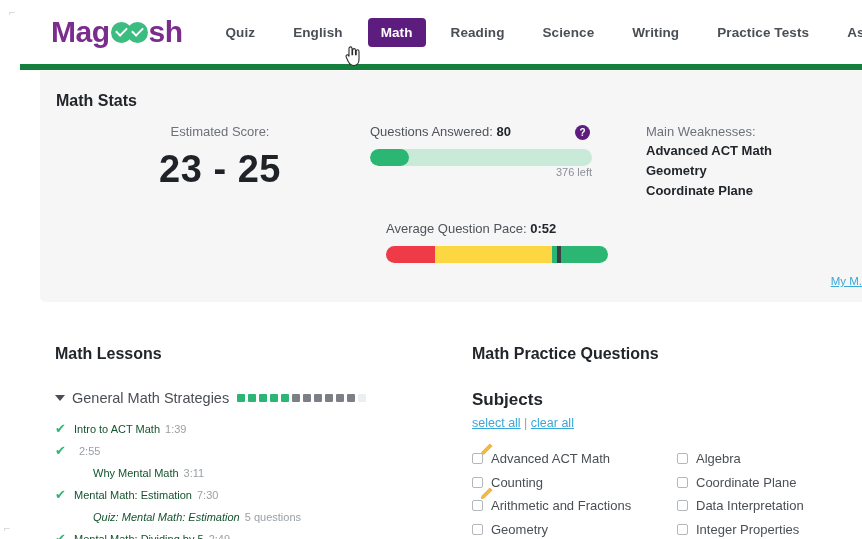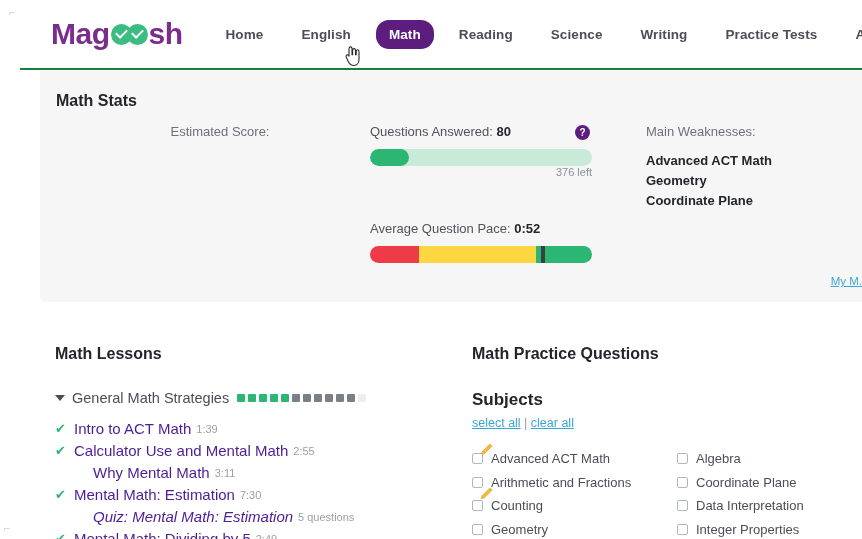--- a/index.html
+++ b/index.html
@@ -18,21 +18,21 @@
     background: #ffffff;
     overflow: hidden;
   }
 
   
   .navbar {
     position: absolute;
     left: 20px; top: 0;
     width: 842px; height: 70px;
     background: #ffffff;
-    border-bottom: 2px solid #15803d;
+    border-bottom: 6px solid #15803d;
     display: flex;
     align-items: center;
     text-align: right;
   }
   .logo {
     margin-left: 31px;
     display: flex;
     align-items: center;
     font-size: 30px;
     font-weight: bold;
@@ -78,21 +78,20 @@
     padding: 7px 13px;
     border-radius: 4px;
     margin: 0 6px;
     white-space: nowrap;
     cursor: pointer;
     letter-spacing: 0.1px;
   }
   .nav-item.active {
     background: #5c1d7e;
     color: #ffffff;
-    border-radius: 13px;
   }
 
   .cursor-hand {
     position: absolute;
     left: 343px; top: 45px;
     width: 18px; height: 22px;
     pointer-events: none;
   }
 
   
@@ -165,21 +164,21 @@
     border-radius: 9px;
     background: #2bb673;
   }
   .progress-left {
     text-align: right;
     width: 222px;
     font-size: 11px;
     color: #8b9097;
   }
 
-  .pace-block { position: absolute; left: 0; top: 97px; width: 255px; }
+  .pace-block { position: absolute; left: 16px; top: 97px; width: 255px; }
   .pace-track {
     position: relative;
     width: 222px; height: 17px;
     border-radius: 9px;
     overflow: hidden;
     display: flex;
   }
   .pace-seg { height: 100%; }
   .pace-marker {
     position: absolute;
@@ -190,21 +189,21 @@
   }
 
   .col-weak {
     position: absolute;
     left: 606px; top: 53px;
     width: 210px;
   }
   .col-weak .label {
     font-size: 13px;
     color: #6d7278;
-    margin-bottom: 12px;
+    margin-bottom: 2px;
   }
   .col-weak .w-item {
     font-size: 13px;
     font-weight: bold;
     color: #22262a;
     line-height: 1.53;
   }
 
   .my-math-link {
     position: absolute;
@@ -267,22 +266,22 @@
   }
   .chk {
     width: 14px;
     color: #2bb673;
     font-size: 13px;
     font-weight: bold;
     flex: 0 0 14px;
     margin-right: 5px;
   }
   .lesson-title {
-    font-size: 15px;
-    color: #4c1d95;
+    font-size: 11px;
+    color: #14532d;
     cursor: pointer;
     white-space: nowrap;
   }
   .lesson-row.quiz .lesson-title { font-style: italic; }
   .lesson-time {
     font-size: 11px;
     color: #9aa0a6;
     margin-left: 5px;
     white-space: nowrap;
   }
@@ -358,40 +357,41 @@
     <div class="logo">
       <span class="mag">Mag</span>
       <span class="logo-checks">
         <span class="check-circle"></span>
         <span class="check-circle"></span>
       </span>
       <span class="sh">sh</span>
     </div>
 
     <div class="nav-items">
-      <div class="nav-item">Home</div>
+      <div class="nav-item">Quiz</div>
       <div class="nav-item">English</div>
       <div class="nav-item active">Math</div>
       <div class="nav-item">Reading</div>
       <div class="nav-item">Science</div>
       <div class="nav-item">Writing</div>
       <div class="nav-item">Practice Tests</div>
       <div class="nav-item">Assignments</div>
     </div>
   </div>
 
   <svg class="cursor-hand" viewBox="0 0 18 22">
     <path d="M6 3.5c0-1 .7-1.6 1.5-1.6S9 2.5 9 3.5v6.2h.6V5.2c0-1 .7-1.6 1.5-1.6s1.4.6 1.4 1.6v4.5h.7V6.4c0-1 .6-1.6 1.4-1.6s1.4.6 1.4 1.6v8.1c0 3.4-2 6-5 6-3.3 0-4.6-1.6-5.9-4.2L3.2 12c-.4-.8-.2-1.6.5-2 .7-.4 1.4-.2 1.9.6l.4.8z" fill="#ffffff" stroke="#2b2b2b" stroke-width="1.1"></path>
   </svg>
 
   <div class="stats-card">
     <div class="stats-title">Math Stats</div>
 
     <div class="col-score">
       <div class="label">Estimated Score:</div>
+      <div class="value">23 - 25</div>
     </div>
 
     <div class="col-bars">
 
       <div class="bar-label">
         <span>Questions Answered: </span><b>80</b>
         <div class="help-icon">?</div>
       </div>
 
       <div class="progress-track">
@@ -445,21 +445,20 @@
     </div>
 
     <div id="lesson-list">
         <div class="lesson-row">
           <span class="chk">✔</span>
           <span class="lesson-title">Intro to ACT Math</span>
           <span class="lesson-time">1:39</span>
         </div>
         <div class="lesson-row">
           <span class="chk">✔</span>
-          <span class="lesson-title">Calculator Use and Mental Math</span>
           <span class="lesson-time">2:55</span>
           <svg class="pencil" viewBox="0 0 14 14">
             <path d="M10.6 1.2l2.2 2.2-7.6 7.6-2.9.7.7-2.9z" fill="#f5b942" stroke="#e8a62c" stroke-width=".7"></path>
             <path d="M10.6 1.2l2.2 2.2" stroke="#d89a22" stroke-width="1"></path>
           </svg>
         </div>
         <div class="lesson-row indent">
           <span class="chk"></span>
           <span class="lesson-title">Why Mental Math</span>
           <span class="lesson-time">3:11</span>
@@ -495,28 +494,28 @@
     </div>
 
     <div class="subject-grid">
       <div class="subject-col" id="subcol0">
           <div class="subject-row">
             <span class="box"></span>
             <span class="subject-name">Advanced ACT Math</span>
           </div>
           <div class="subject-row">
             <span class="box"></span>
+            <span class="subject-name">Counting</span>
+          </div>
+          <div class="subject-row">
+            <span class="box"></span>
             <span class="subject-name">Arithmetic and Fractions</span>
           </div>
           <div class="subject-row">
             <span class="box"></span>
-            <span class="subject-name">Counting</span>
-          </div>
-          <div class="subject-row">
-            <span class="box"></span>
             <span class="subject-name">Geometry</span>
           </div>
         </div>
       <div class="subject-col" id="subcol1">
           <div class="subject-row">
             <span class="box"></span>
             <span class="subject-name">Algebra</span>
           </div>
           <div class="subject-row">
             <span class="box"></span>

